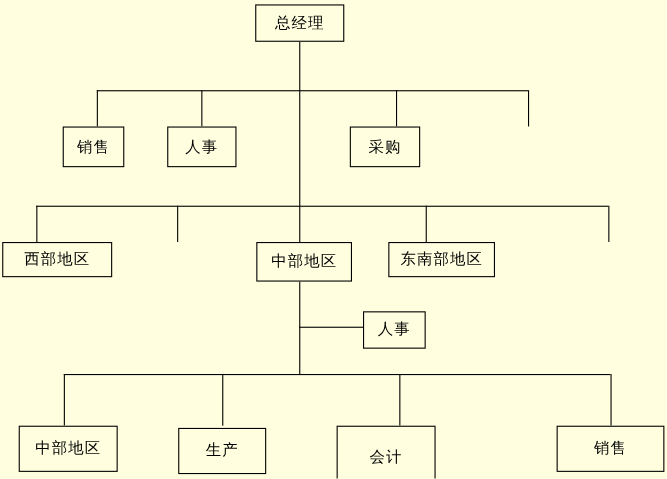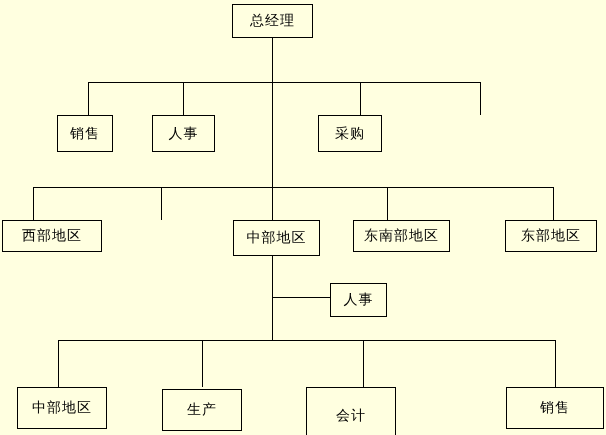--- a/index.html
+++ b/index.html
@@ -73,23 +73,20 @@
 
   <div class="node" style="left:2px;top:220px;width:100px;height:32px">
     <span>西部地区</span>
   </div>
   <div class="node" style="left:233px;top:220px;width:87px;height:36px">
     <span>中部地区</span>
   </div>
   <div class="node" style="left:353px;top:220px;width:97px;height:32px">
     <span>东南部地区</span>
   </div>
-  <div class="node" style="left:505px;top:220px;width:92px;height:32px">
-    <span>东部地区</span>
-  </div>
 
   <div class="node" style="left:330px;top:283px;width:57px;height:34px">
     <span>人事</span>
   </div>
 
   <div class="node" style="left:17px;top:387px;width:90px;height:42px">
     <span>中部地区</span>
   </div>
   <div class="node" style="left:162px;top:389px;width:80px;height:42px">
     <span>生产</span>

